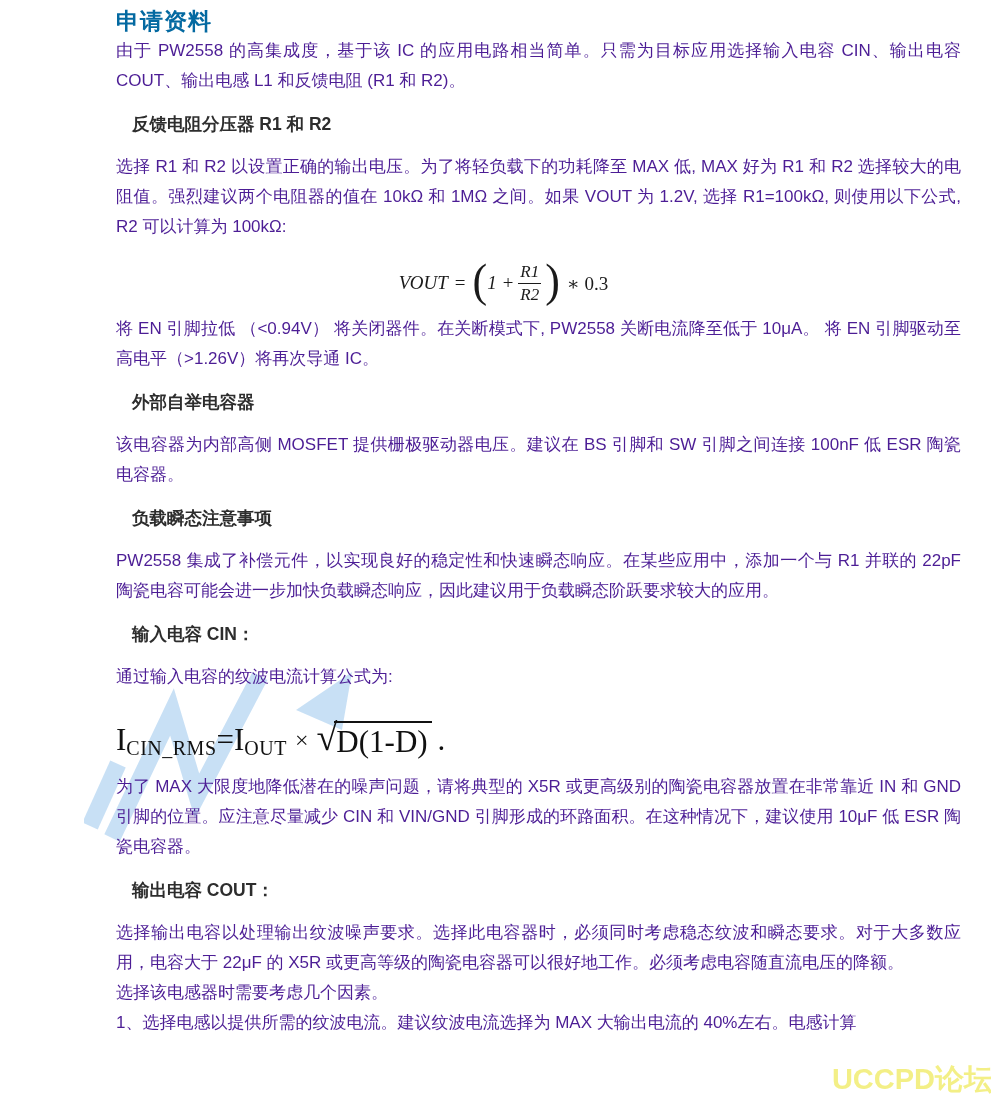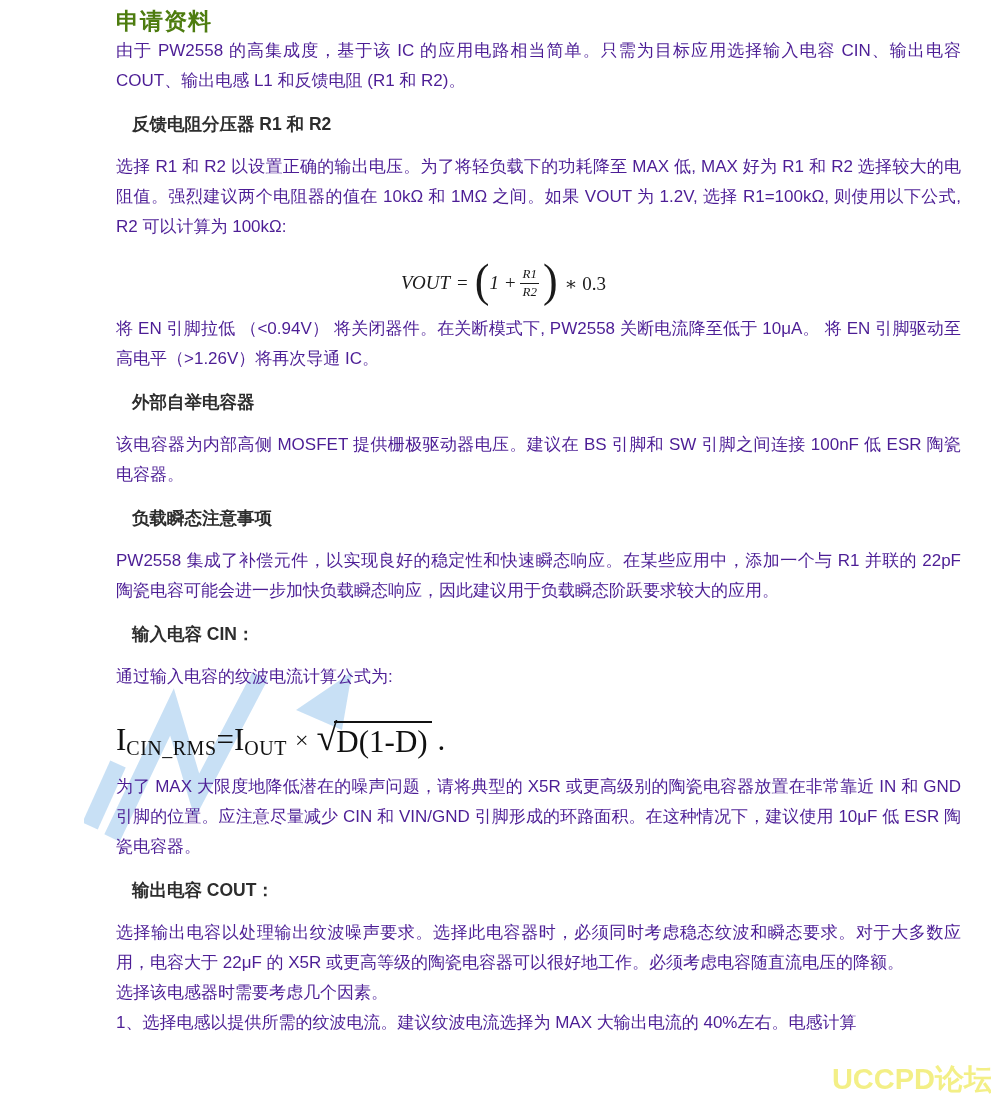--- a/index.html
+++ b/index.html
@@ -38,21 +38,21 @@
     font-size:19px;color:#1a1a1a;
   }
   .formula-vout .it{font-style:italic;text-align:center;}
   .formula-vout .gap{display:inline-block;width:7px;}
   .formula-vout .paren{
     font-size:44px;font-weight:300;line-height:1;transform:scaleY(1.05);
     font-family:"Liberation Serif","DejaVu Serif",serif;position:relative;top:-2px;
   }
   .frac{
     display:inline-flex;flex-direction:column;align-items:center;
-    font-style:italic;font-size:13px;line-height:1.15;margin:0 4px;
+    font-style:italic;font-size:17px;line-height:1.15;margin:0 4px;
     vertical-align:middle;
   }
   .frac .num{border-bottom:1.4px solid #1a1a1a;padding:0 2px 1px 2px;}
   .frac .den{padding-top:1px;}
 
   
   .formula-icin{
     margin-top:16px;height:64px;display:flex;align-items:center;
     font-family:"Liberation Serif","DejaVu Serif",serif;
     font-size:31px;color:#111;position:relative;z-index:2;
@@ -83,21 +83,21 @@
   <svg class="wm-blue" width="330" height="175" viewBox="0 0 330 175" aria-hidden="true">
     <g stroke="#c6dff5" stroke-width="17" stroke-linecap="butt" fill="none">
       <path d="M6 158 L34 96"></path>
       <path d="M28 170 L88 44 L113 128 L176 8"></path>
     </g>
     <polygon points="212,42 268,4 258,62" fill="#c6dff5"></polygon>
   </svg>
 
   <div class="content">
 
-    <h1 class="doc-title" style="color: #4d7c0f;">申请资料</h1>
+    <h1 class="doc-title" style="color: #0369a1;">申请资料</h1>
 
     <p class="body mt12">由于 PW2558 的高集成度，基于该 IC 的应用电路相当简单。只需为目标应用选择输入电容 CIN、输出电容 COUT、输出电感 L1 和反馈电阻 (R1 和 R2)。</p>
 
     <h2 class="sec mt16">反馈电阻分压器 R1 和 R2</h2>
     <p class="body">选择 R1 和 R2 以设置正确的输出电压。为了将轻负载下的功耗降至 MAX 低, MAX 好为 R1 和 R2 选择较大的电阻值。强烈建议两个电阻器的值在 10kΩ 和 1MΩ 之间。如果 VOUT 为 1.2V, 选择 R1=100kΩ, 则使用以下公式, R2 可以计算为 100kΩ:</p>
 
     <div class="formula-vout">
       <span class="it">VOUT</span>
         <span class="gap"></span>
       <span>=</span>

